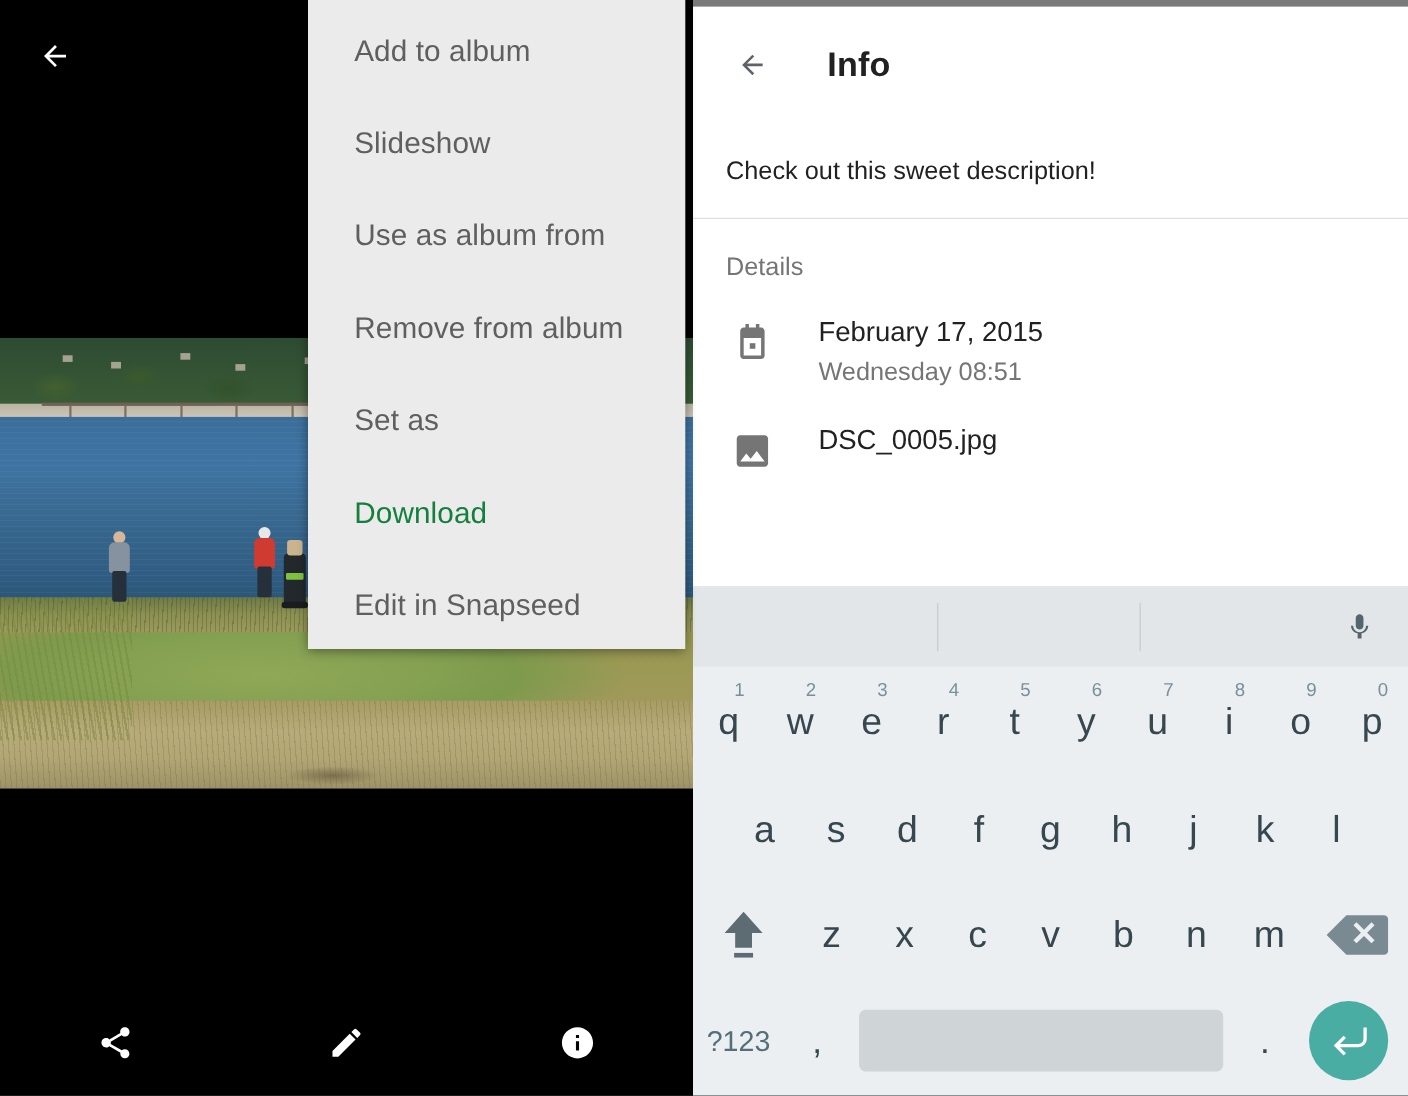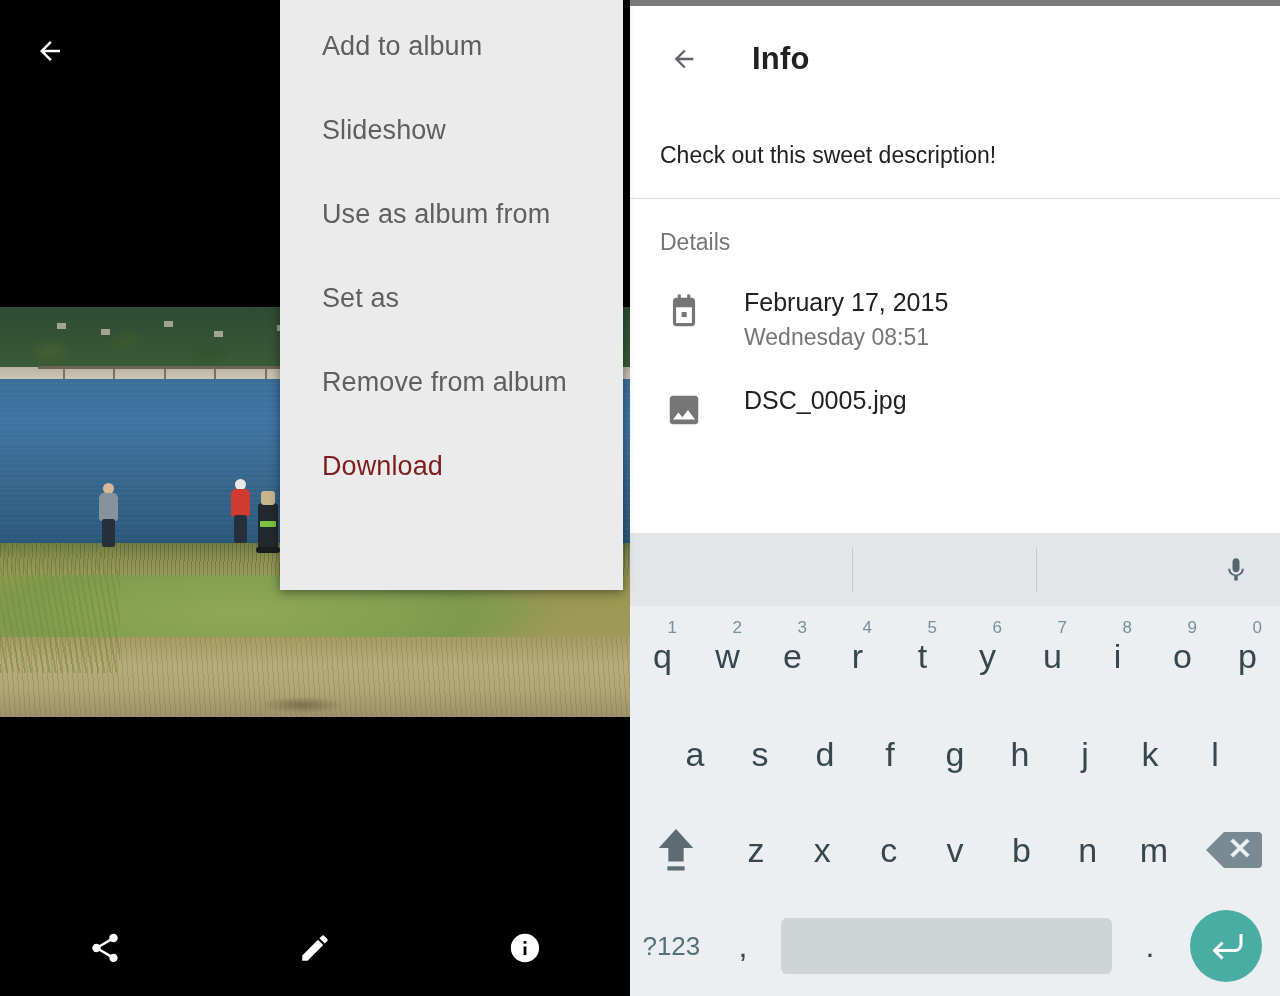--- a/index.html
+++ b/index.html
@@ -336,27 +336,30 @@
     <div class="menu-item" style="color: rgb(95, 95, 95);">
       <span>Add to album</span>
     </div>
     <div class="menu-item" style="color: rgb(95, 95, 95);">
       <span>Slideshow</span>
     </div>
     <div class="menu-item" style="color: rgb(95, 95, 95);">
       <span>Use as album from</span>
     </div>
     <div class="menu-item" style="color: rgb(95, 95, 95);">
+      <span>Remove from album</span>
+    </div>
+    <div class="menu-item" style="color: rgb(95, 95, 95);">
       <span>Set as</span>
     </div>
+    <div class="menu-item" style="color: #15803d;">
+      <span>Download</span>
+    </div>
     <div class="menu-item" style="color: rgb(95, 95, 95);">
-      <span>Remove from album</span>
-    </div>
-    <div class="menu-item" style="color: #7f1d1d;">
-      <span>Download</span>
+      <span>Edit in Snapseed</span>
     </div>
   </div>
 
   <div id="info-pane">
     <div id="status-strip"></div>
 
     <div id="info-header">
       <div id="info-back">
         <svg viewBox="0 0 24 24">
           <path d="M20 11H7.8l5.6-5.6L12 4l-8 8 8 8 1.4-1.4L7.8 13H20z" fill="#5f6368"></path>

